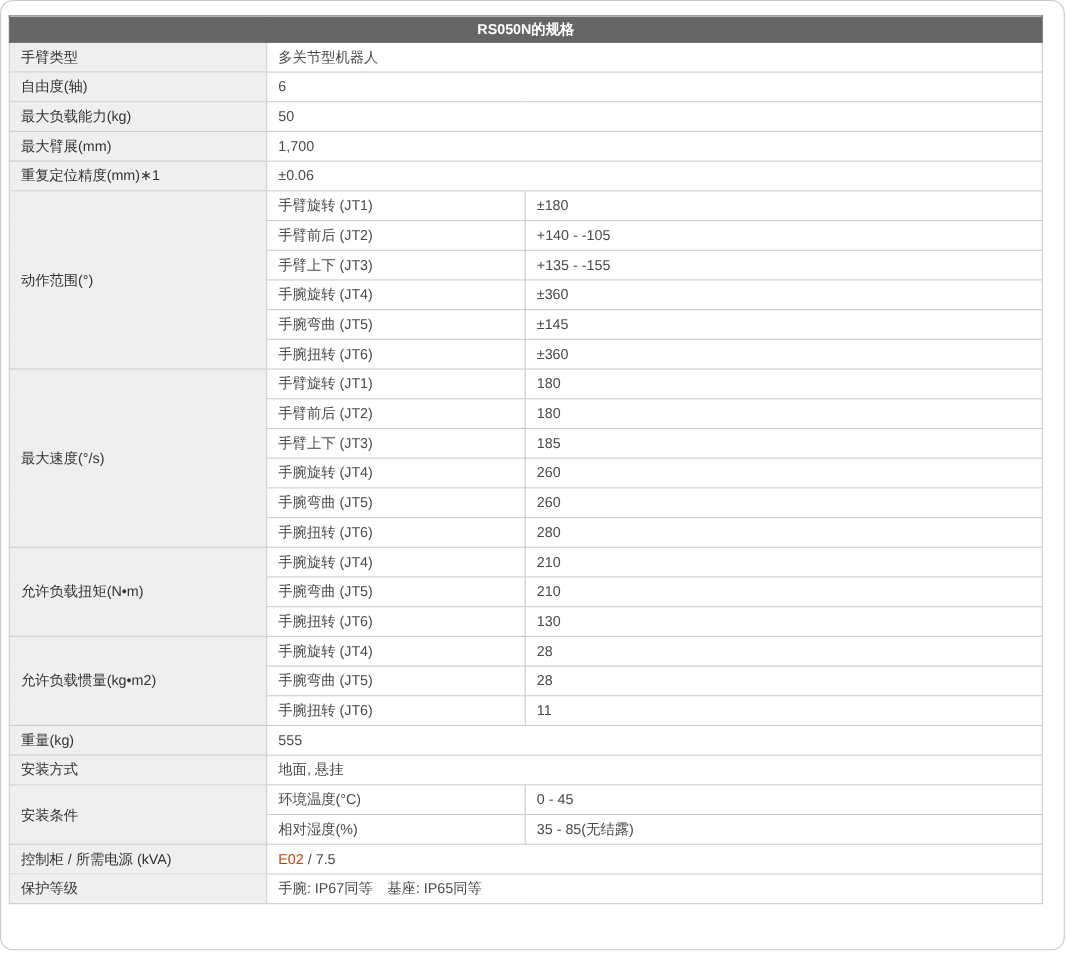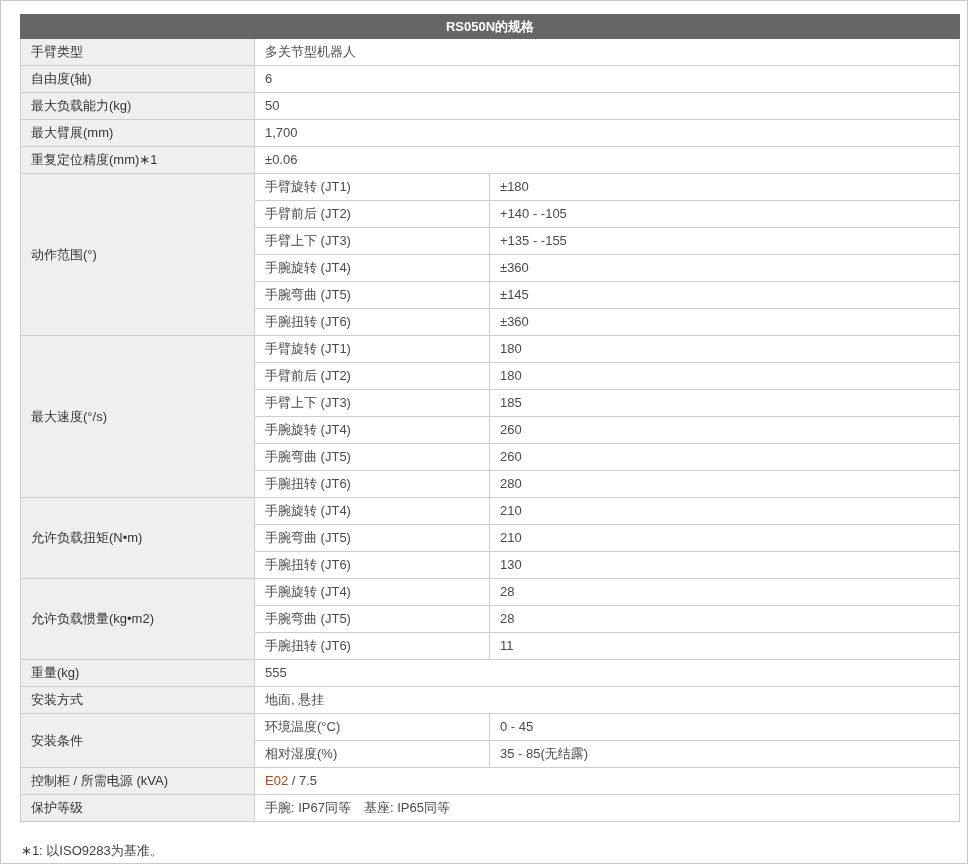--- a/index.html
+++ b/index.html
@@ -6,25 +6,24 @@
     margin: 0;
     padding: 0;
     background: #ffffff;
     font-family: "Liberation Sans", "DejaVu Sans", sans-serif;
   }
   .page-frame {
     position: relative;
     width: 968px;
     height: 864px;
     border: 1px solid #c9c9c9;
-    border-radius: 0;
+    border-radius: 12px;
     background: #ffffff;
     box-sizing: border-box;
     overflow: hidden;
-    padding-left: 12px;
   }
   .content {
     padding: 13px 20px 0 7px;
   }
   table.spec {
     border-collapse: collapse;
     table-layout: fixed;
     width: 940px;
     font-size: 13px;
     color: #444444;
@@ -207,15 +206,14 @@
           <tr>
             <td class="label-cell" rowspan="1">控制柜 / 所需电源 (kVA)</td>
             <td class="value-cell" colspan="2"><span class="red-link">E02</span><span> / 7.5</span></td>
           </tr>
           <tr>
             <td class="label-cell" rowspan="1">保护等级</td>
             <td class="value-cell" colspan="2">手腕: IP67同等　基座: IP65同等</td>
           </tr>
         </tbody>
     </table>
-    <div class="footnote">∗1: 以ISO9283为基准。</div>
   </div>
 </div>
 
 </body></html>

